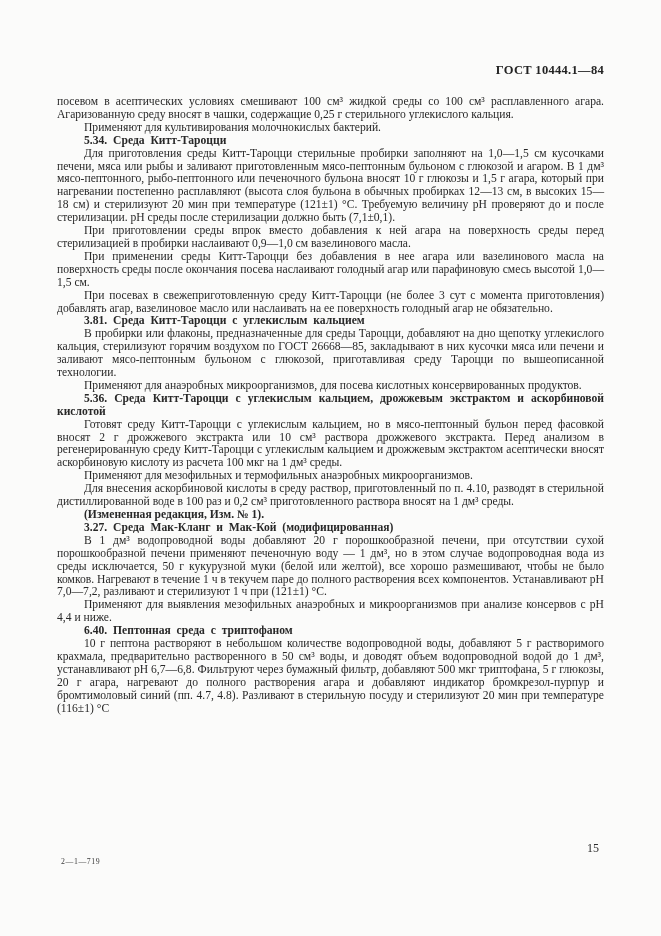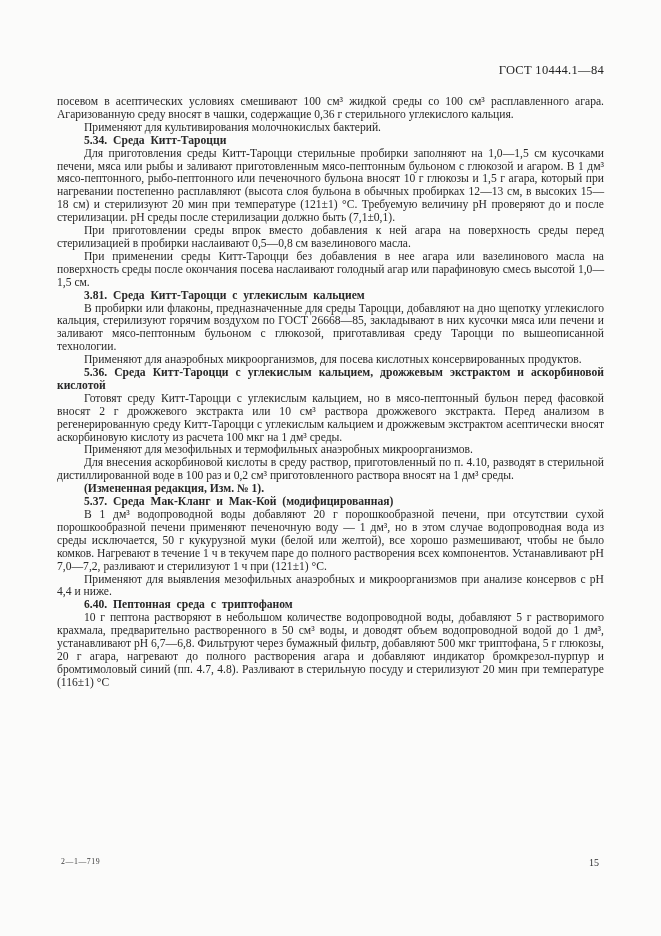--- a/index.html
+++ b/index.html
@@ -18,21 +18,21 @@
     color: #252525;
     font-family: "Liberation Serif", "DejaVu Serif", serif;
     box-sizing: border-box;
   }
   .gost-header {
     position: absolute;
     top: 63px;
     left: 57px;
     width: 547px;
     text-align: right;
-    font-weight: normal;
+    font-weight: bold;
     font-size: 12.5px;
     letter-spacing: 0.3px;
     color: #232323;
   }
   .text-block {
     position: absolute;
     top: 96px;
     left: 57px;
     width: 547px;
     font-size: 11.6px;
@@ -58,49 +58,50 @@
     position: absolute;
     left: 61px;
     bottom: 70px;
     font-size: 7.8px;
     letter-spacing: 0.6px;
     color: #3a3a3a;
   }
   .footer-page {
     position: absolute;
     right: 62px;
-    bottom: 68px;
-    font-size: 10px;
+    bottom: 80px;
+    font-size: 12px;
     color: #2d2d2d;
     font-family: Liberation Serif, serif;
   }
 </style>
 </head>
 <body>
 
 <div class="doc-page">
 
   <div class="gost-header">ГОСТ 10444.1—84</div>
 
   <div class="text-block">
-    <p class="par no-indent">посевом в асептических условиях смешивают 100 см³ жидкой среды со 100 см³ расплавленного агара. Агаризованную среду вносят в чашки, содержащие 0,36 г стерильного углекислого кальция.</p>
+    <p class="par no-indent">посевом в асептических условиях смешивают 100 см³ жидкой среды со 100 см³ расплавленного агара. Агаризованную среду вносят в чашки, содержащие 0,25 г стерильного углекислого кальция.</p>
     <p class="par">Применяют для культивирования молочнокислых бактерий.</p>
     <p class="head spread">5.34. Среда Китт-Тароцци</p>
     <p class="par">Для приготовления среды Китт-Тароцци стерильные пробирки заполняют на 1,0—1,5 см кусочками печени, мяса или рыбы и заливают приготовленным мясо-пептонным бульоном с глюкозой и агаром. В 1 дм³ мясо-пептонного, рыбо-пептонного или печеночного бульона вносят 10 г глюкозы и 1,5 г агара, который при нагревании постепенно расплавляют (высота слоя бульона в обычных пробирках 12—13 см, в высоких 15—18 см) и стерилизуют 20 мин при температуре (121±1) °С. Требуемую величину pH проверяют до и после стерилизации. pH среды после стерилизации должно быть (7,1±0,1).</p>
-    <p class="par">При приготовлении среды впрок вместо добавления к ней агара на поверхность среды перед стерилизацией в пробирки наслаивают 0,5—0,8 см вазелинового масла.</p>
+    <p class="par">При приготовлении среды впрок вместо добавления к ней агара на поверхность среды перед стерилизацией в пробирки наслаивают 0,9—1,0 см вазелинового масла.</p>
     <p class="par">При применении среды Китт-Тароцци без добавления в нее агара или вазелинового масла на поверхность среды после окончания посева наслаивают голодный агар или парафиновую смесь высотой 1,0—1,5 см.</p>
+    <p class="par">При посевах в свежеприготовленную среду Китт-Тароцци (не более 3 сут с момента приготовления) добавлять агар, вазелиновое масло или наслаивать на ее поверхность голодный агар не обязательно.</p>
     <p class="head spread">3.81. Среда Китт-Тароцци с углекислым кальцием</p>
     <p class="par">В пробирки или флаконы, предназначенные для среды Тароцци, добавляют на дно щепотку углекислого кальция, стерилизуют горячим воздухом по ГОСТ 26668—85, закладывают в них кусочки мяса или печени и заливают мясо-пептонным бульоном с глюкозой, приготавливая среду Тароцци по вышеописанной технологии.</p>
     <p class="par">Применяют для анаэробных микроорганизмов, для посева кислотных консервированных продуктов.</p>
     <p class="head spread">5.36. Среда Китт-Тароцци с углекислым кальцием, дрожжевым экстрактом и аскорбиновой кислотой</p>
     <p class="par">Готовят среду Китт-Тароцци с углекислым кальцием, но в мясо-пептонный бульон перед фасовкой вносят 2 г дрожжевого экстракта или 10 см³ раствора дрожжевого экстракта. Перед анализом в регенерированную среду Китт-Тароцци с углекислым кальцием и дрожжевым экстрактом асептически вносят аскорбиновую кислоту из расчета 100 мкг на 1 дм³ среды.</p>
     <p class="par">Применяют для мезофильных и термофильных анаэробных микроорганизмов.</p>
     <p class="par">Для внесения аскорбиновой кислоты в среду раствор, приготовленный по п. 4.10, разводят в стерильной дистиллированной воде в 100 раз и 0,2 см³ приготовленного раствора вносят на 1 дм³ среды.</p>
     <p class="head">(Измененная редакция, Изм. № 1).</p>
-    <p class="head spread">5.37. Среда Мак-Кланг и Мак-Кой (модифицированная)</p>
+    <p class="head spread">3.27. Среда Мак-Кланг и Мак-Кой (модифицированная)</p>
     <p class="par">В 1 дм³ водопроводной воды добавляют 20 г порошкообразной печени, при отсутствии сухой порошкообразной печени применяют печеночную воду — 1 дм³, но в этом случае водопроводная вода из среды исключается, 50 г кукурузной муки (белой или желтой), все хорошо размешивают, чтобы не было комков. Нагревают в течение 1 ч в текучем паре до полного растворения всех компонентов. Устанавливают pH 7,0—7,2, разливают и стерилизуют 1 ч при (121±1) °С.</p>
     <p class="par">Применяют для выявления мезофильных анаэробных и микроорганизмов при анализе консервов с pH 4,4 и ниже.</p>
     <p class="head spread">6.40. Пептонная среда с триптофаном</p>
     <p class="par">10 г пептона растворяют в небольшом количестве водопроводной воды, добавляют 5 г растворимого крахмала, предварительно растворенного в 50 см³ воды, и доводят объем водопроводной водой до 1 дм³, устанавливают pH 6,7—6,8. Фильтруют через бумажный фильтр, добавляют 500 мкг триптофана, 5 г глюкозы, 20 г агара, нагревают до полного растворения агара и добавляют индикатор бромкрезол-пурпур и бромтимоловый синий (пп. 4.7, 4.8). Разливают в стерильную посуду и стерилизуют 20 мин при температуре (116±1) °С</p>
   </div>
 
   <div class="footer-sig">2—1—719</div>
   <div class="footer-page">15</div>
 
 </div>

